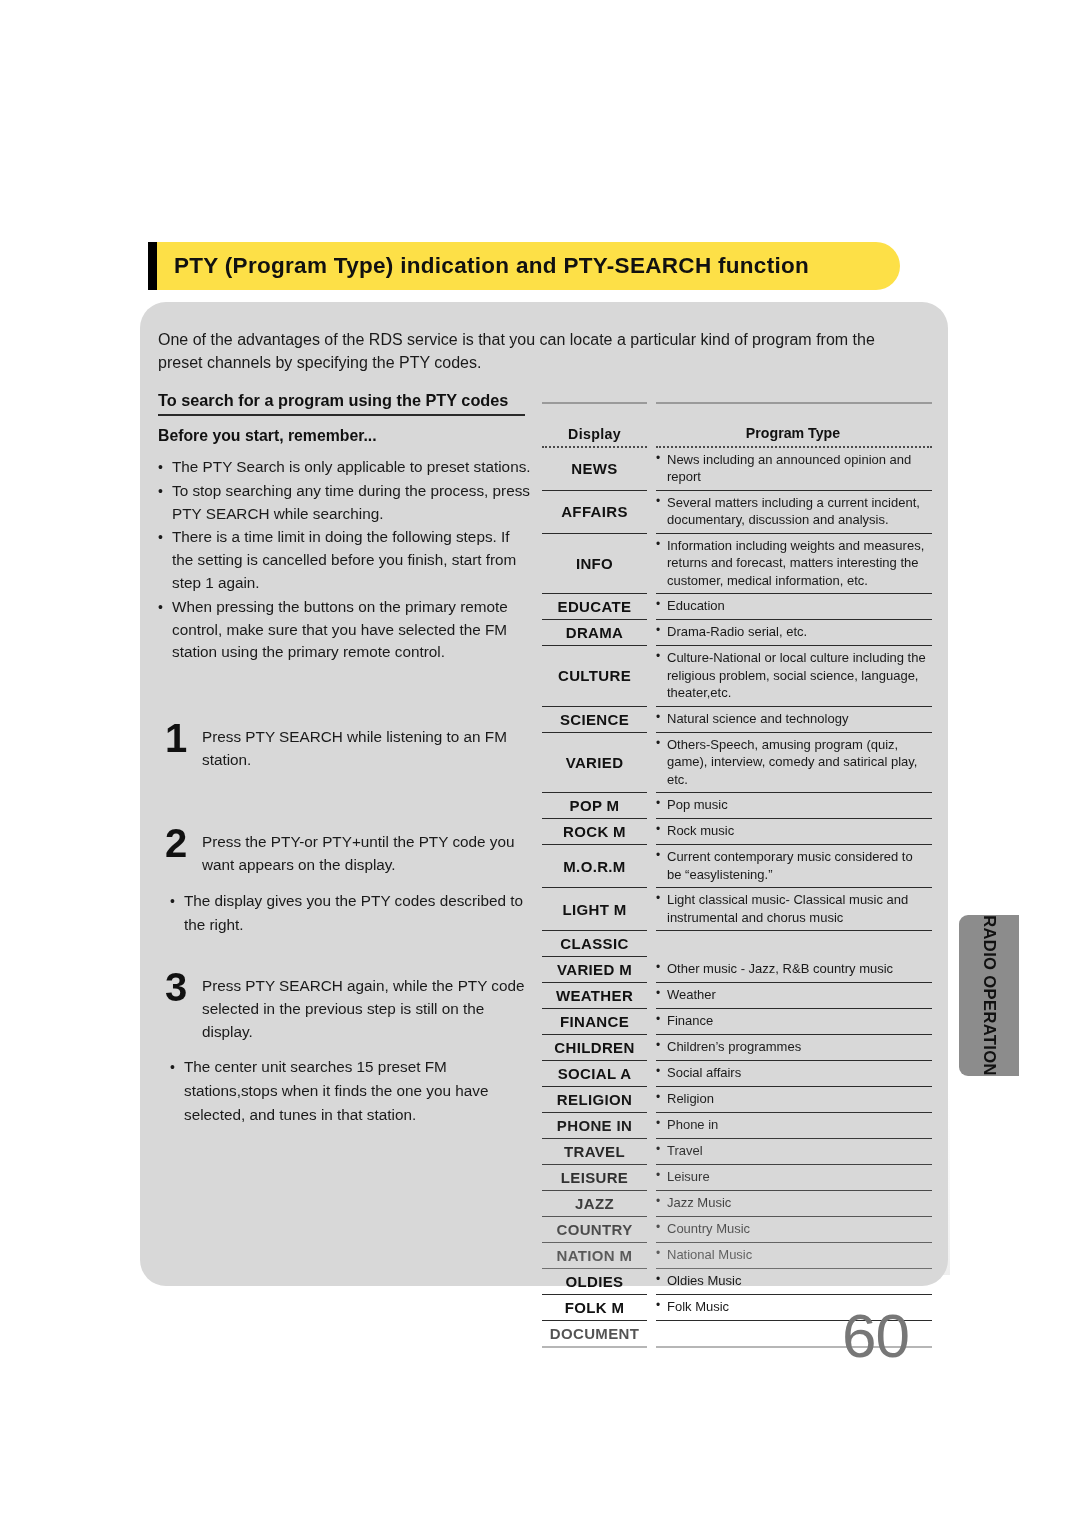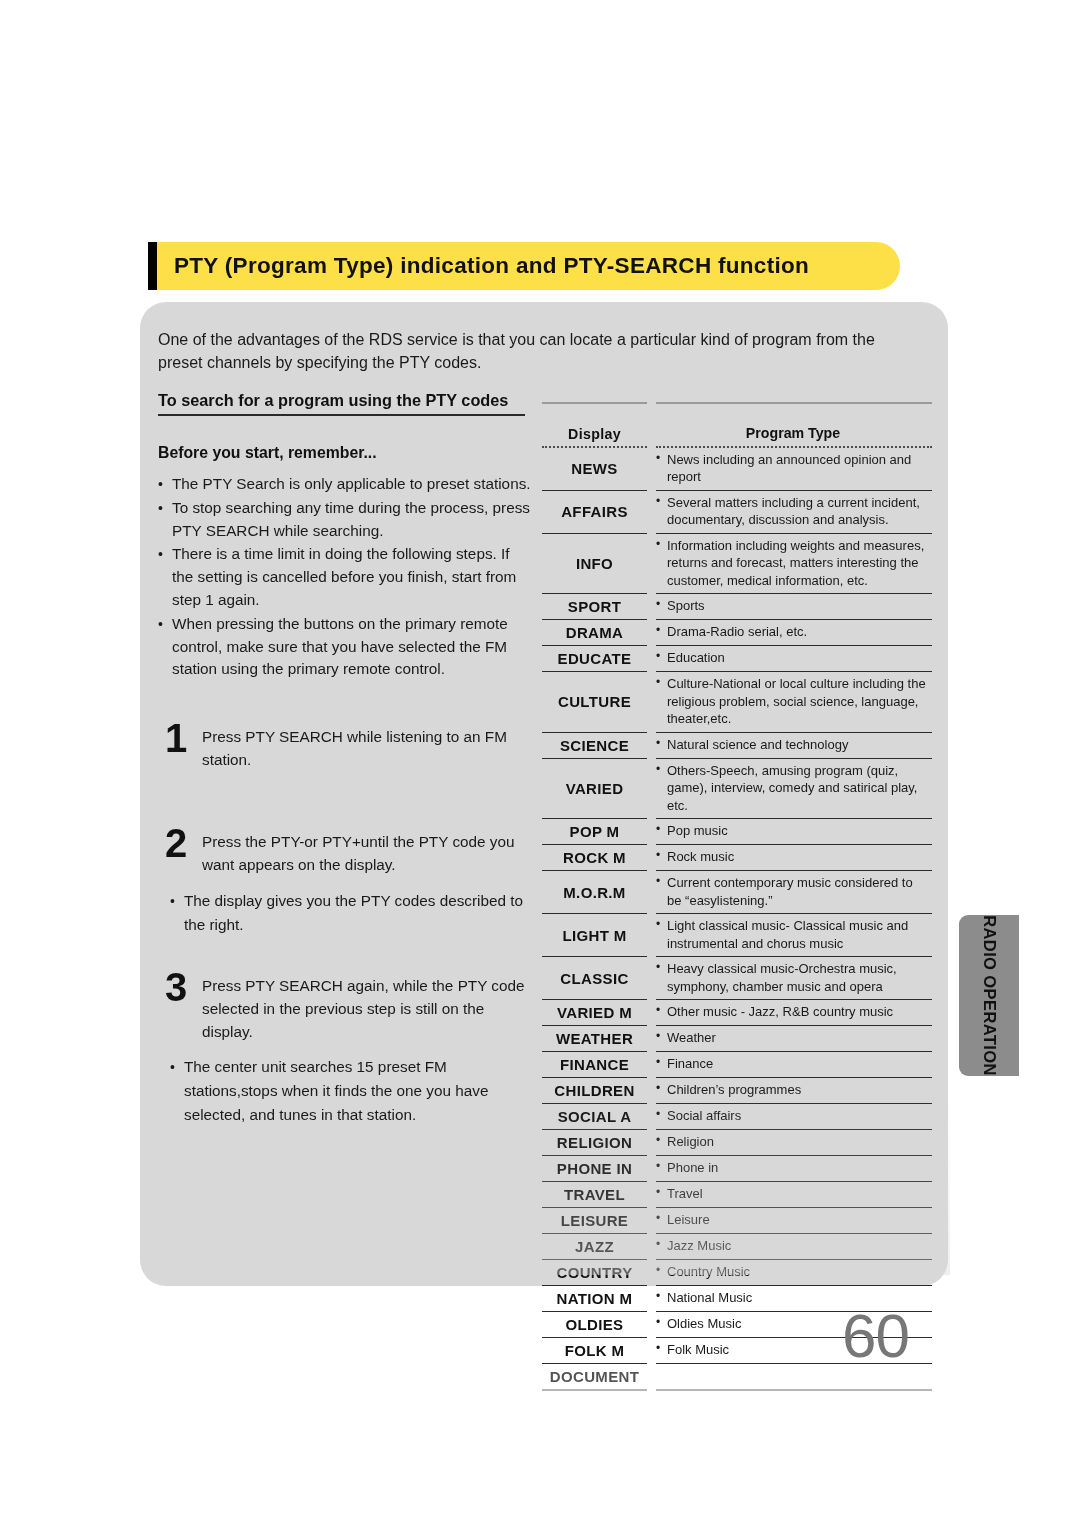--- a/index.html
+++ b/index.html
@@ -78,21 +78,21 @@
   #sub-heading {
     font-size: 16.3px;
     font-weight: bold;
     color: #111;
     padding-bottom: 4px;
     border-bottom: 2px solid #2a2a2a;
     width: 367px;
     white-space: nowrap;
   }
   #before-heading {
-    margin-top: 28px;
+    margin-top: 11px;
     font-size: 15.8px;
     font-weight: bold;
     color: #111;
   }
   ul.bullets {
     list-style: none;
     margin-top: 11px;
   }
   ul.bullets li {
     position: relative;
@@ -332,38 +332,32 @@
           <span class="b">Several matters including a current incident, documentary, discussion and analysis.</span>
         </div>
       </div>
       <div class="trow">
         <div class="c-display">INFO</div>
         <div class="c-type">
           <span class="b">Information including weights and measures, returns and forecast, matters interesting the customer, medical information, etc.</span>
         </div>
       </div>
       <div class="trow">
-        <div class="c-display">SPORT</div>
-        <div class="c-type">
-          <span class="b">Sports</span>
+        <div class="c-display">EDUCATE</div>
+        <div class="c-type">
+          <span class="b">Education</span>
         </div>
       </div>
       <div class="trow">
         <div class="c-display">DRAMA</div>
         <div class="c-type">
           <span class="b">Drama-Radio serial, etc.</span>
         </div>
       </div>
       <div class="trow">
-        <div class="c-display">EDUCATE</div>
-        <div class="c-type">
-          <span class="b">Education</span>
-        </div>
-      </div>
-      <div class="trow">
         <div class="c-display">CULTURE</div>
         <div class="c-type">
           <span class="b">Culture-National or local culture including the religious problem, social science, language, theater,etc.</span>
         </div>
       </div>
       <div class="trow">
         <div class="c-display">SCIENCE</div>
         <div class="c-type">
           <span class="b">Natural science and technology</span>
         </div>
@@ -393,23 +387,20 @@
         </div>
       </div>
       <div class="trow">
         <div class="c-display">LIGHT M</div>
         <div class="c-type">
           <span class="b">Light classical music- Classical music and instrumental and chorus music</span>
         </div>
       </div>
       <div class="trow">
         <div class="c-display">CLASSIC</div>
-        <div class="c-type">
-          <span class="b">Heavy classical  music-Orchestra music, symphony, chamber music and opera</span>
-        </div>
       </div>
       <div class="trow">
         <div class="c-display">VARIED M</div>
         <div class="c-type">
           <span class="b">Other music - Jazz, R&amp;B country music</span>
         </div>
       </div>
       <div class="trow">
         <div class="c-display">WEATHER</div>
         <div class="c-type">

